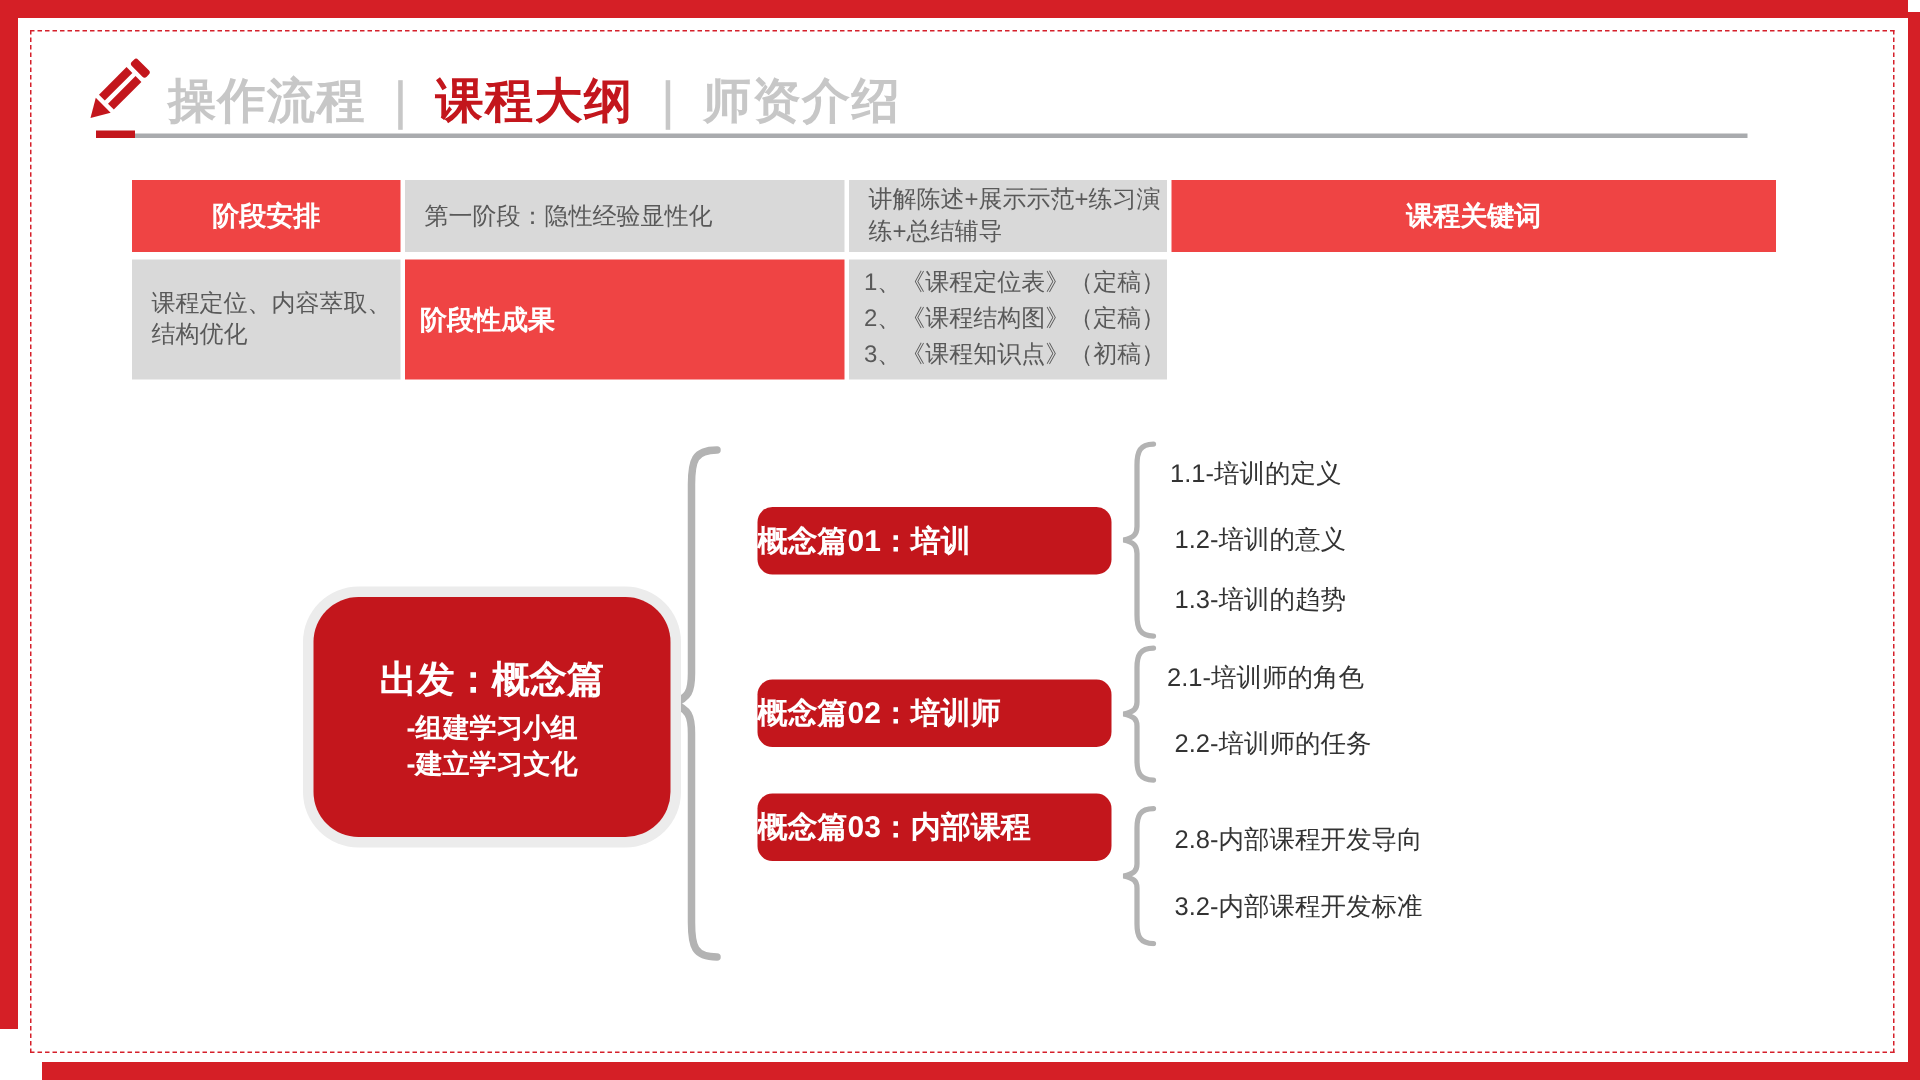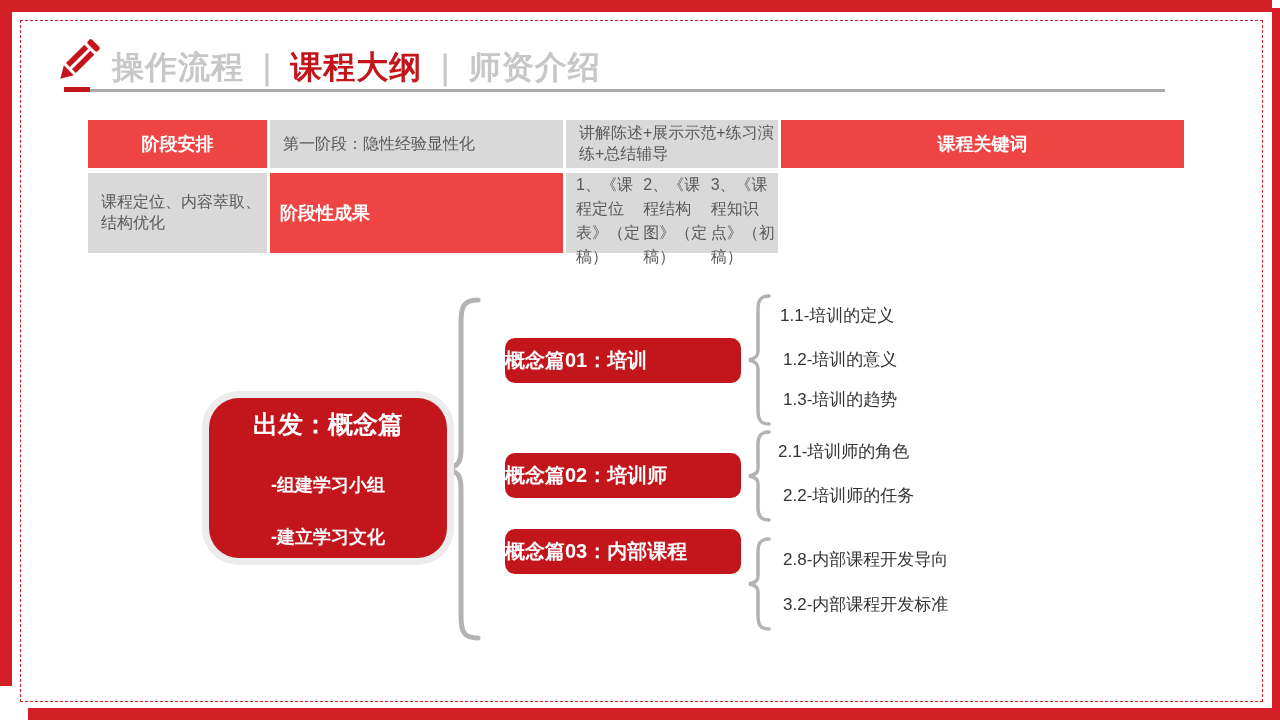--- a/index.html
+++ b/index.html
@@ -27,28 +27,28 @@
 
   
   .info-table{position:absolute;left:88px;top:120px;display:grid;
               grid-template-columns:179px 293px 212px 403px;
               grid-template-rows:48px 80px;column-gap:3px;row-gap:5px;}
   .cell{display:flex;align-items:center;}
   .cell.hdr{background:#ef4444;color:#ffffff;font-weight:bold;font-size:18px;}
   .cell.hdr.center{justify-content:center;}
   .cell.hdr.left{padding-left:10px;}
   .cell.val{background:#D9D9D9;color:#595959;font-size:16px;padding-left:13px;}
-  .cell.val.multiline{flex-direction:row;align-items:flex-start;justify-content:center;
+  .cell.val.multiline{flex-direction:column;align-items:flex-start;justify-content:center;
                       line-height:24px;padding-left:10px;}
 
   
   .root-node{position:absolute;left:209px;top:398px;width:238px;height:160px;
              background:#C3161C;border-radius:30px;box-shadow:0 0 0 7px #ECECEC;
              color:#fff;display:flex;flex-direction:column;justify-content:center;
-             align-items:center;text-align:center;gap:28px;}
+             align-items:center;text-align:center;}
   .root-title{font-size:25px;font-weight:bold;margin-bottom:4px;}
   .root-line{font-size:18px;font-weight:bold;line-height:24px;}
   .branch-node{position:absolute;left:505px;width:236px;height:45px;background:#C3161C;
                border-radius:10px;color:#fff;font-size:20px;font-weight:bold;
                display:flex;align-items:center;box-sizing:border-box;}
   .branch-1{top:338px;} .branch-2{top:453px;} .branch-3{top:529px;}
   .leaf{position:absolute;font-size:17px;color:#333333;white-space:nowrap;}
   .brace{position:absolute;}
 </style>
 </head>

